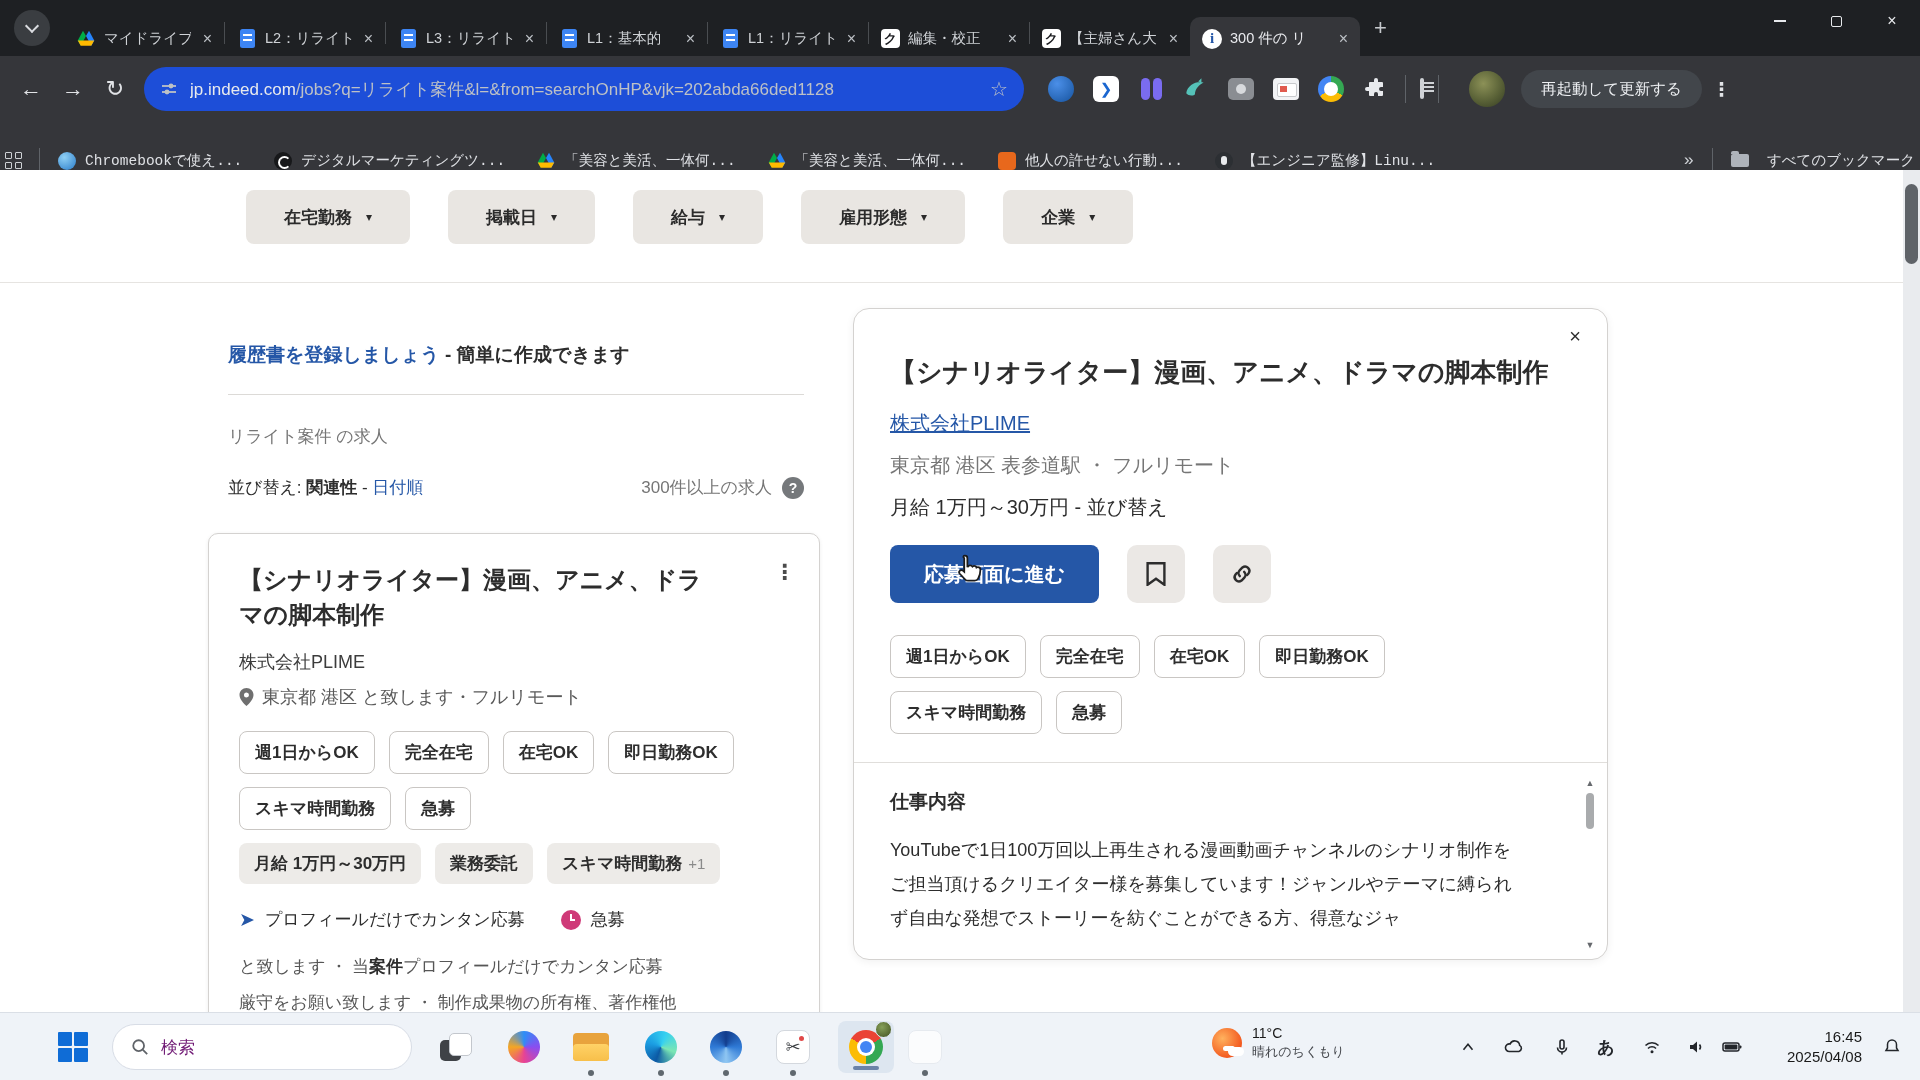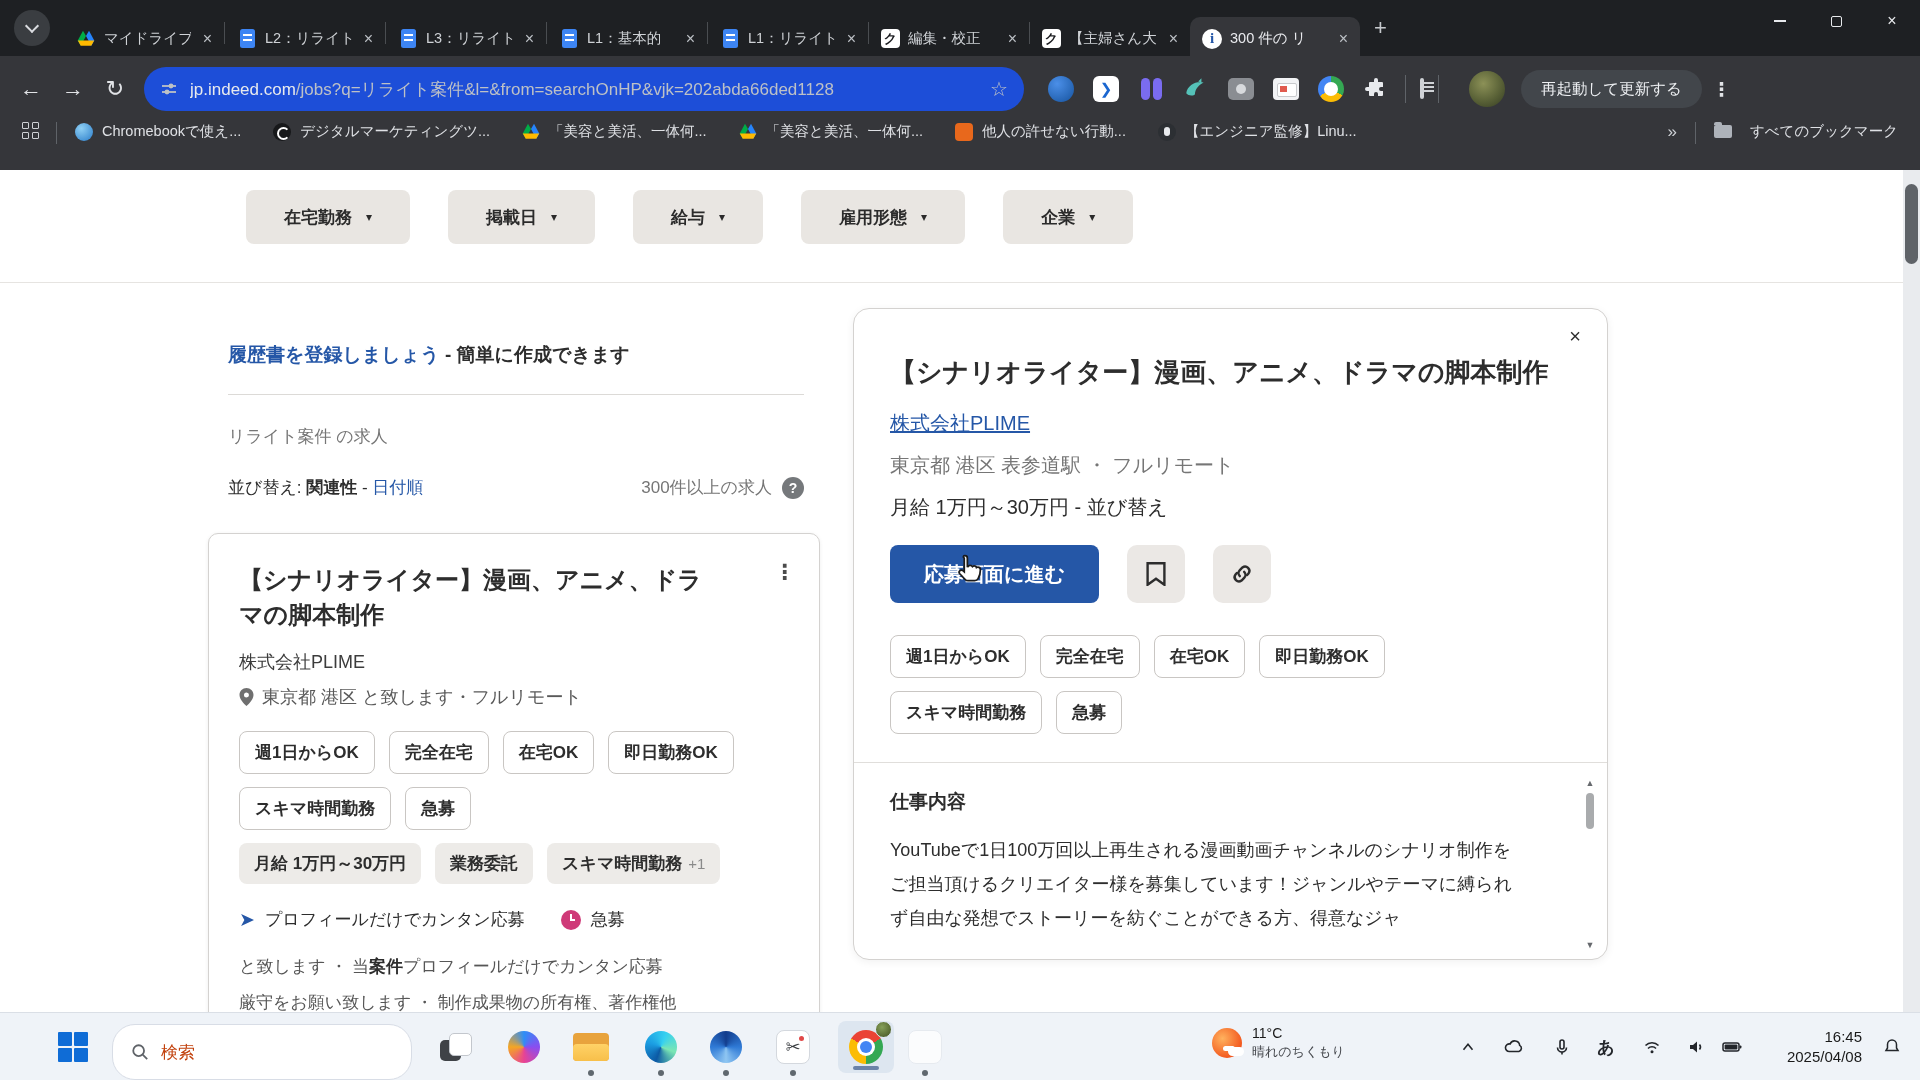--- a/index.html
+++ b/index.html
@@ -66,21 +66,21 @@
   .sidepanel-icon { width:22px; height:18px; border:2px solid #cfd2d6; border-radius:3px; position:relative; }
   .sidepanel-icon::after { content:""; position:absolute; left:2px; top:2px; width:10px; height:2px;
     background:#cfd2d6; box-shadow:0 4px 0 #cfd2d6, 0 8px 0 #cfd2d6; }
   .avatar { width:36px; height:36px; border-radius:50%; margin-left:16px;
     background:radial-gradient(circle at 40% 35%, #8c9157, #5a6237 55%, #333b22); }
   .update-pill { margin-left:16px; height:38px; border-radius:19px; background:#42464b; color:#eef0f3;
     font-size:15.5px; display:flex; align-items:center; padding:0 20px; white-space:nowrap; }
   .kebab { color:#e1e3e6; font-size:19px; padding:0 16px 0 10px; font-weight:700; }
 
   .bookmarksbar { position:absolute; top:122px; left:0; width:1920px; height:48px; background:#35363a;
-    display:flex; align-items:flex-start; padding:0 22px; color:#dfe1e5; font-size:14.5px; }
+    display:flex; align-items:flex-end; padding:0 5px; color:#dfe1e5; font-size:14.5px;font-family:Liberation Mono, monospace; }
   .apps-grid { width:18px; height:18px; display:grid; grid-template-columns:7px 7px; grid-template-rows:7px 7px;
     gap:3px; margin-right:16px; }
   .apps-grid i { border:1.8px solid #cfd2d6; border-radius:1px; }
   .bm-sep { width:1px; height:22px; background:#5f6368; margin-right:18px; }
   .bm { display:flex; align-items:center; gap:9px; margin-right:32px; white-space:nowrap; }
   .bmfav { width:18px; height:18px; border-radius:4px; flex:none; }
   .bmfav-globe { border-radius:50%; background:radial-gradient(circle at 35% 30%,#8fd0f5,#2a7cc9); }
   .bmfav-dark { border-radius:50%; background:#17181a; position:relative; }
   .bmfav-dark::after { content:""; position:absolute; left:4px; top:4px; width:9px; height:9px;
     border:2px solid #fff; border-radius:50%; border-right-color:transparent; }
@@ -162,23 +162,23 @@
 
   .vscroll { position:absolute; right:0; top:0; width:17px; height:842px; background:#e9ebee; }
   .vscroll .thumb { position:absolute; top:14px; left:2px; width:13px; height:80px; border-radius:7px; background:#5f6368; }
 
   
   .taskbar { position:absolute; bottom:0; left:0; width:1920px; height:68px; background:#eff3f8;
     border-top:1px solid #dadfe6; }
   .start { position:absolute; left:58px; top:19px; width:30px; height:30px; display:grid;
     grid-template-columns:14px 14px; grid-template-rows:14px 14px; gap:2px; }
   .start i { background:#0f6cd6; border-radius:1px; }
-  .tb-search { position:absolute; left:112px; top:11px; width:300px; height:56px; border-radius:23px;
+  .tb-search { position:absolute; left:112px; top:11px; width:300px; height:46px; border-radius:23px;
     background:#fff; border:1px solid #d8dde6; display:flex; align-items:center; gap:12px; padding:0 18px;
-    color:#c2410c; font-size:17px; }
+    color:#701a75; font-size:17px; }
   .tb-ico { position:absolute; top:14px; width:40px; height:40px; display:flex; align-items:center;
     justify-content:center; }
   .ico-taskview { position:relative; width:34px; height:28px; }
   .ico-taskview::after { content:""; position:absolute; right:2px; top:0; width:21px; height:21px; border-radius:5px;
     background:#fff; border:1px solid #c3c7cd; }
   .ico-taskview::before { content:""; position:absolute; left:0; bottom:0; width:21px; height:21px; border-radius:5px;
     background:#3f4247; }
   .ico-copilot { width:32px; height:32px; border-radius:50%;
     background:conic-gradient(#2e8ef7,#8a4df0,#e84393,#f5a623,#2e8ef7); }
   .ico-folder { position:relative; width:36px; height:28px; }

